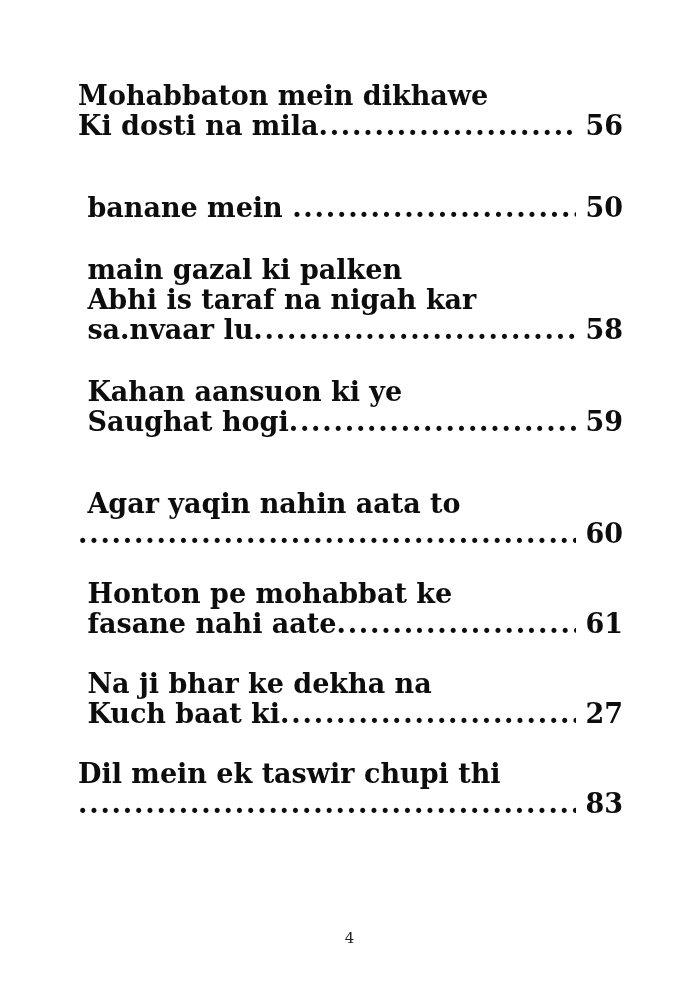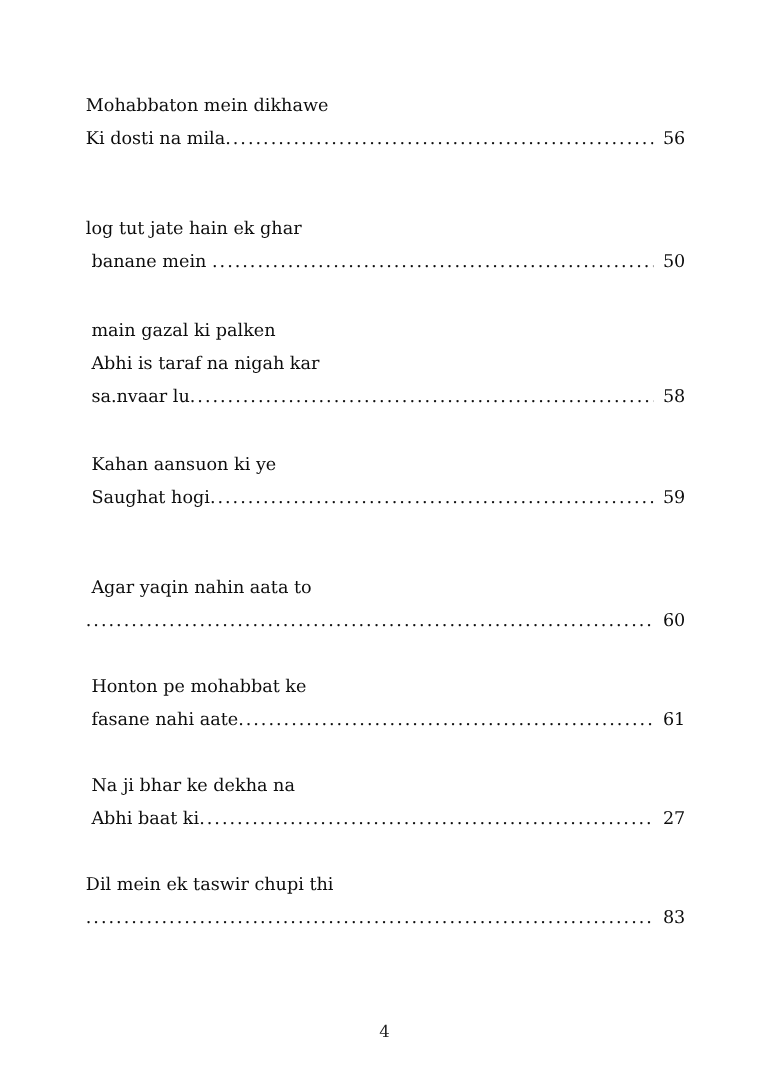--- a/index.html
+++ b/index.html
@@ -14,22 +14,22 @@
     font-family: "DejaVu Serif", "Liberation Serif", serif;
     color: #0d0d0d;
     overflow: hidden;
   }
   .toc { width: 100%; }
   .entry { margin: 0; }
   .entry.mb-lg { margin-bottom: 52px; }
   .entry.mb-md { margin-bottom: 32px; }
   .entry.mb-sm { margin-bottom: 30px; }
   .line {
-    font-size: 16px;
-    font-weight: 400;
+    font-size: 27px;
+    font-weight: 700;
     line-height: 30px;
     white-space: pre;
   }
   .leader-line {
     display: flex;
     align-items: baseline;
   }
   .leader-line .txt {
     white-space: pre;
     flex: 0 0 auto;
@@ -67,21 +67,20 @@
     <div class="entry mb-lg">
       <div class="line">Mohabbaton mein dikhawe</div>
       <div class="line leader-line">
         <span class="txt">Ki dosti na mila</span>
         <span class="dots">....................................................................................................</span>
         <span class="num">56</span>
       </div>
     </div>
 
     <div class="entry mb-md">
-      <div class="line">log tut jate hain ek ghar</div>
       <div class="line leader-line">
         <span class="txt"> banane mein </span>
         <span class="dots">....................................................................................................</span>
         <span class="num">50</span>
       </div>
     </div>
 
     <div class="entry mb-md">
       <div class="line"> main gazal ki palken</div>
       <div class="line"> Abhi is taraf na nigah kar</div>
@@ -114,21 +113,21 @@
       <div class="line leader-line">
         <span class="txt"> fasane nahi aate</span>
         <span class="dots">....................................................................................................</span>
         <span class="num">61</span>
       </div>
     </div>
 
     <div class="entry mb-sm">
       <div class="line"> Na ji bhar ke dekha na</div>
       <div class="line leader-line">
-        <span class="txt"> Abhi baat ki</span>
+        <span class="txt"> Kuch baat ki</span>
         <span class="dots">....................................................................................................</span>
         <span class="num">27</span>
       </div>
     </div>
 
     <div class="entry">
       <div class="line">Dil mein ek taswir chupi thi</div>
       <div class="line leader-line">
         <span class="dots">....................................................................................................</span>
         <span class="num">83</span>

